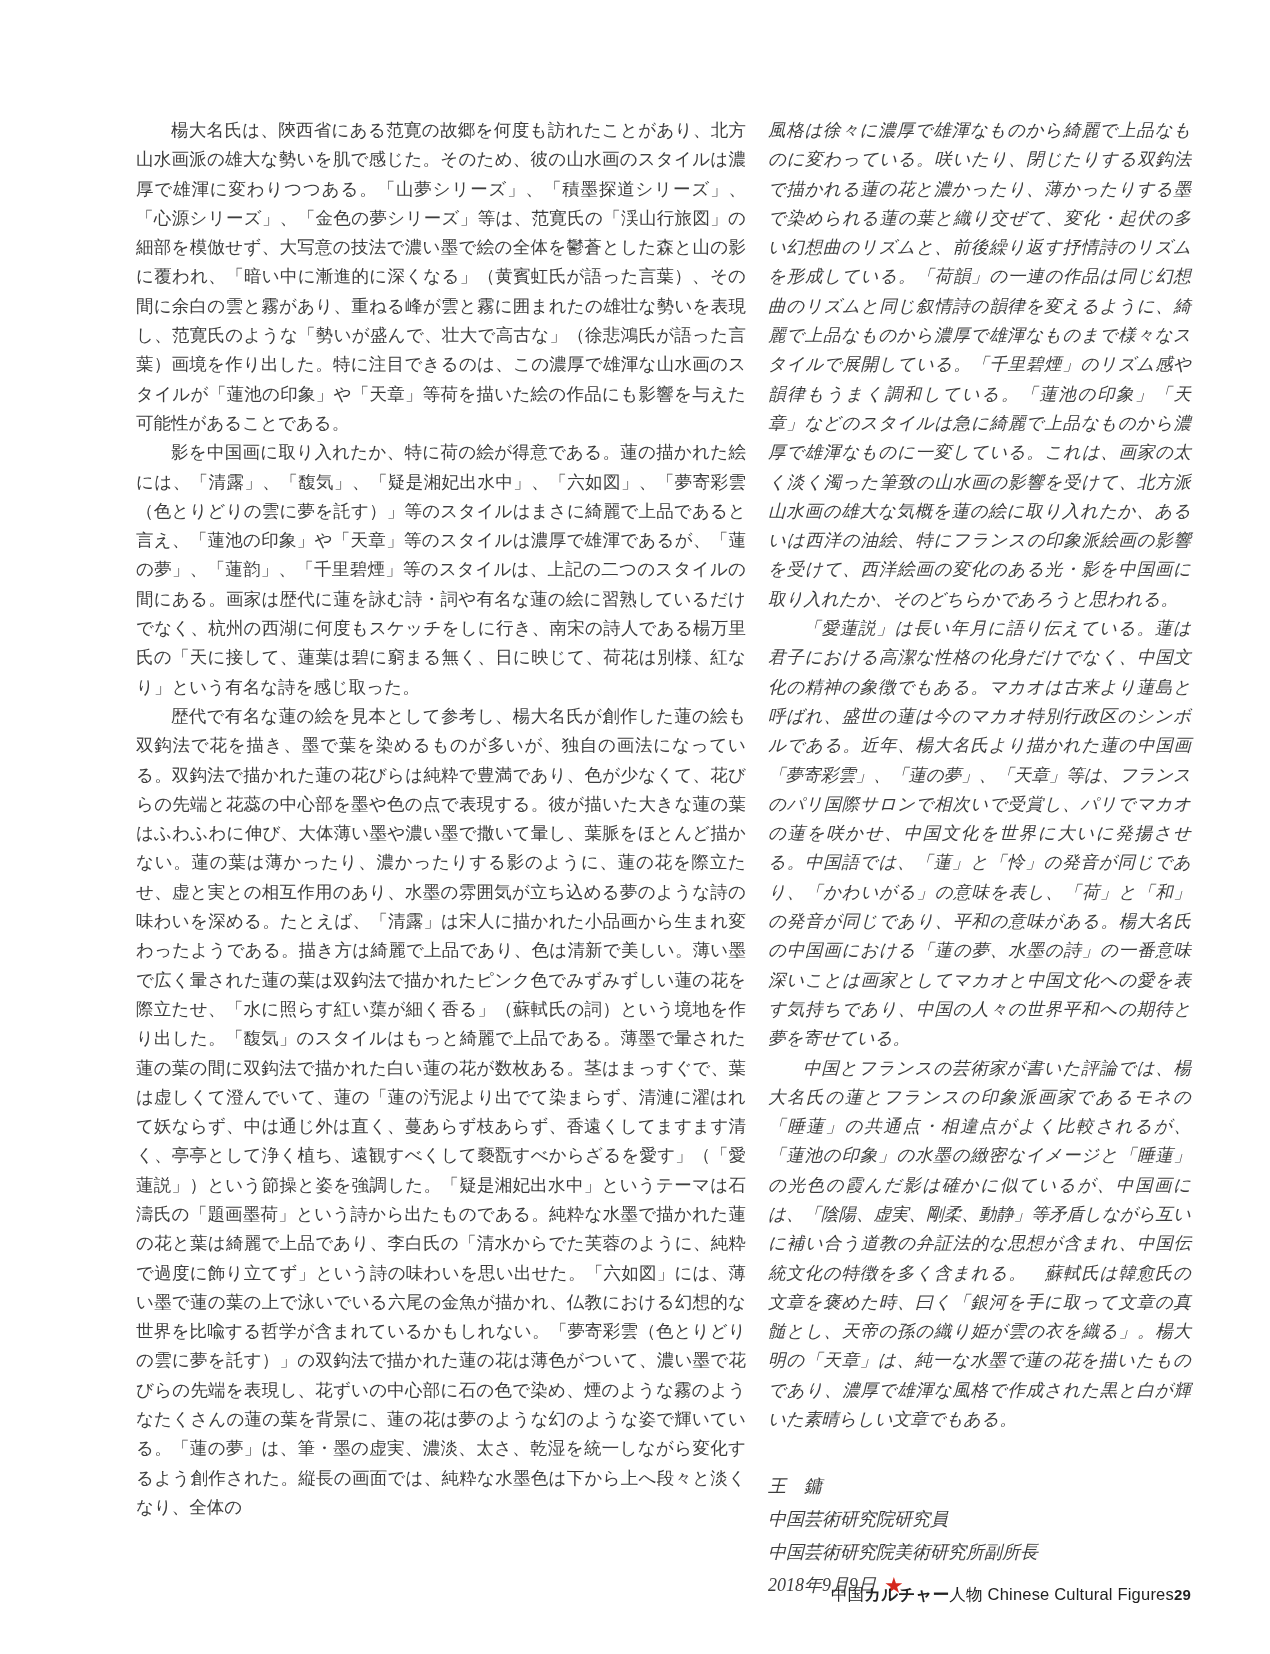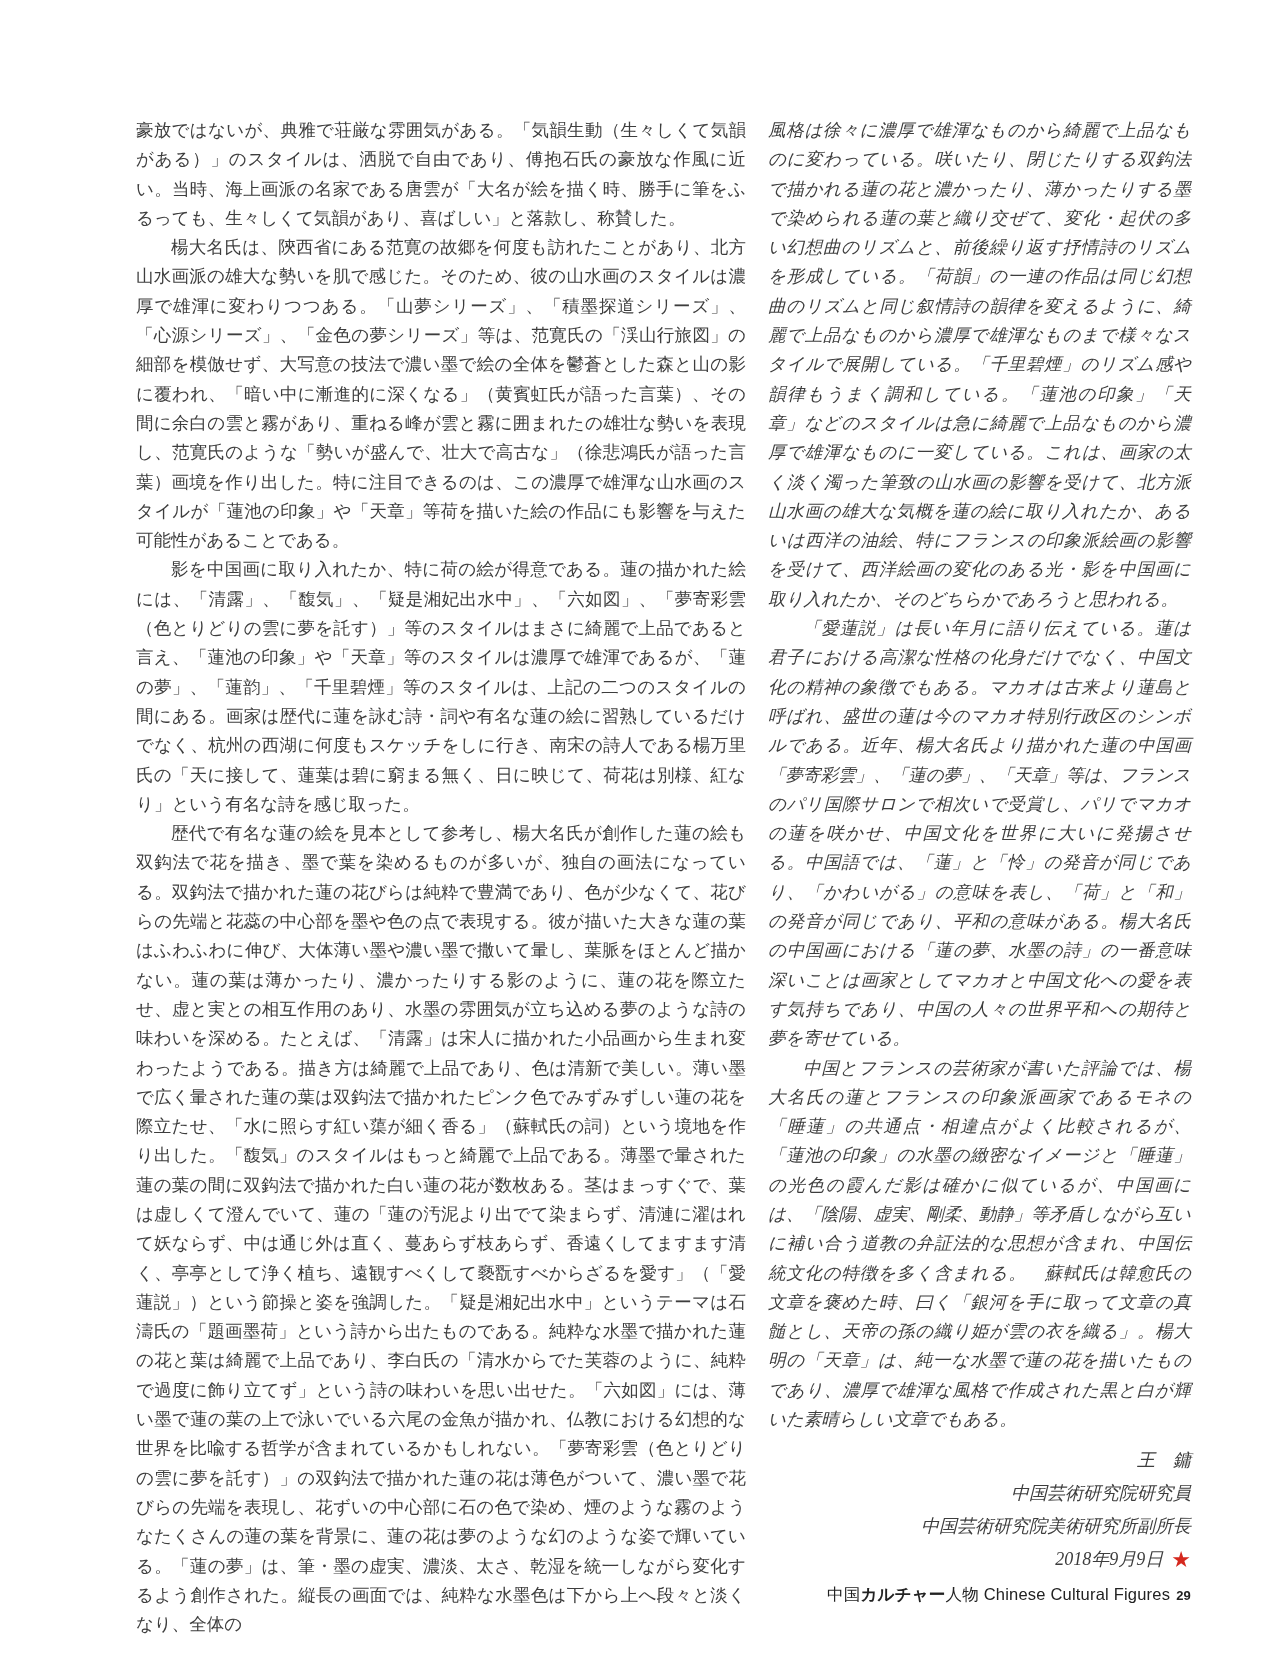--- a/index.html
+++ b/index.html
@@ -27,22 +27,21 @@
   .col-right{left:768px;width:423px;font-style:italic;}
   .col p{
     margin:0;
     font-size:17.5px;
     line-height:29.3px;
     text-align:justify;
     text-indent:2em;
   }
   .col p.no-indent{text-indent:0;}
   .signature{
-    margin-top:10px;
-    text-align:right;
+    margin-top:36px;
     font-size:18px;
     line-height:33px;
     color:var(--text-color);
   }
   .signature .sig-line{white-space:nowrap;}
   .star{
     color:var(--star-red);
     font-size:22px;
     line-height:1;
     vertical-align:-2px;
@@ -54,29 +53,28 @@
     top:1584px;
     left:0;
     width:1191px;
     text-align:right;
     font-family:"Liberation Sans","DejaVu Sans",sans-serif;
     font-size:16.5px;
     color:var(--footer-color);
     letter-spacing:0.2px;
   }
   .footer .bold{font-weight:bold;text-align:right;}
-  .footer .pagenum{font-weight:bold;font-size:13px;margin-left:6px;}
+  .footer .pagenum{font-weight:bold;font-size:15px;}
 </style>
 </head>
 <body>
 
 <div class="page">
 
   <div class="col col-left">
-    <p class="no-indent">豪放ではないが、典雅で荘厳な雰囲気がある。「気韻生動（生々しくて気韻がある）」のスタイルは、洒脱で自由であり、傅抱石氏の豪放な作風に近い。当時、海上画派の名家である唐雲が「大名が絵を描く時、勝手に筆をふるっても、生々しくて気韻があり、喜ばしい」と落款し、称賛した。</p>
     <p>楊大名氏は、陝西省にある范寛の故郷を何度も訪れたことがあり、北方山水画派の雄大な勢いを肌で感じた。そのため、彼の山水画のスタイルは濃厚で雄渾に変わりつつある。「山夢シリーズ」、「積墨探道シリーズ」、「心源シリーズ」、「金色の夢シリーズ」等は、范寛氏の「渓山行旅図」の細部を模倣せず、大写意の技法で濃い墨で絵の全体を鬱蒼とした森と山の影に覆われ、「暗い中に漸進的に深くなる」（黄賓虹氏が語った言葉）、その間に余白の雲と霧があり、重ねる峰が雲と霧に囲まれたの雄壮な勢いを表現し、范寛氏のような「勢いが盛んで、壮大で高古な」（徐悲鴻氏が語った言葉）画境を作り出した。特に注目できるのは、この濃厚で雄渾な山水画のスタイルが「蓮池の印象」や「天章」等荷を描いた絵の作品にも影響を与えた可能性があることである。</p>
     <p>影を中国画に取り入れたか、特に荷の絵が得意である。蓮の描かれた絵には、「清露」、「馥気」、「疑是湘妃出水中」、「六如図」、「夢寄彩雲（色とりどりの雲に夢を託す）」等のスタイルはまさに綺麗で上品であると言え、「蓮池の印象」や「天章」等のスタイルは濃厚で雄渾であるが、「蓮の夢」、「蓮韵」、「千里碧煙」等のスタイルは、上記の二つのスタイルの間にある。画家は歴代に蓮を詠む詩・詞や有名な蓮の絵に習熟しているだけでなく、杭州の西湖に何度もスケッチをしに行き、南宋の詩人である楊万里氏の「天に接して、蓮葉は碧に窮まる無く、日に映じて、荷花は別様、紅なり」という有名な詩を感じ取った。</p>
     <p>歴代で有名な蓮の絵を見本として参考し、楊大名氏が創作した蓮の絵も双鈎法で花を描き、墨で葉を染めるものが多いが、独自の画法になっている。双鈎法で描かれた蓮の花びらは純粋で豊満であり、色が少なくて、花びらの先端と花蕊の中心部を墨や色の点で表現する。彼が描いた大きな蓮の葉はふわふわに伸び、大体薄い墨や濃い墨で撒いて暈し、葉脈をほとんど描かない。蓮の葉は薄かったり、濃かったりする影のように、蓮の花を際立たせ、虚と実との相互作用のあり、水墨の雰囲気が立ち込める夢のような詩の味わいを深める。たとえば、「清露」は宋人に描かれた小品画から生まれ変わったようである。描き方は綺麗で上品であり、色は清新で美しい。薄い墨で広く暈された蓮の葉は双鈎法で描かれたピンク色でみずみずしい蓮の花を際立たせ、「水に照らす紅い蕖が細く香る」（蘇軾氏の詞）という境地を作り出した。「馥気」のスタイルはもっと綺麗で上品である。薄墨で暈された蓮の葉の間に双鈎法で描かれた白い蓮の花が数枚ある。茎はまっすぐで、葉は虚しくて澄んでいて、蓮の「蓮の汚泥より出でて染まらず、清漣に濯はれて妖ならず、中は通じ外は直く、蔓あらず枝あらず、香遠くしてますます清く、亭亭として浄く植ち、遠観すべくして褻翫すべからざるを愛す」（「愛蓮説」）という節操と姿を強調した。「疑是湘妃出水中」というテーマは石濤氏の「題画墨荷」という詩から出たものである。純粋な水墨で描かれた蓮の花と葉は綺麗で上品であり、李白氏の「清水からでた芙蓉のように、純粋で過度に飾り立てず」という詩の味わいを思い出せた。「六如図」には、薄い墨で蓮の葉の上で泳いでいる六尾の金魚が描かれ、仏教における幻想的な世界を比喩する哲学が含まれているかもしれない。「夢寄彩雲（色とりどりの雲に夢を託す）」の双鈎法で描かれた蓮の花は薄色がついて、濃い墨で花びらの先端を表現し、花ずいの中心部に石の色で染め、煙のような霧のようなたくさんの蓮の葉を背景に、蓮の花は夢のような幻のような姿で輝いている。「蓮の夢」は、筆・墨の虚実、濃淡、太さ、乾湿を統一しながら変化するよう創作された。縦長の画面では、純粋な水墨色は下から上へ段々と淡くなり、全体の</p>
   </div>
 
   <div class="col col-right">
     <p class="no-indent">風格は徐々に濃厚で雄渾なものから綺麗で上品なものに変わっている。咲いたり、閉じたりする双鈎法で描かれる蓮の花と濃かったり、薄かったりする墨で染められる蓮の葉と織り交ぜて、変化・起伏の多い幻想曲のリズムと、前後繰り返す抒情詩のリズムを形成している。「荷韻」の一連の作品は同じ幻想曲のリズムと同じ叙情詩の韻律を変えるように、綺麗で上品なものから濃厚で雄渾なものまで様々なスタイルで展開している。「千里碧煙」のリズム感や韻律もうまく調和している。「蓮池の印象」「天章」などのスタイルは急に綺麗で上品なものから濃厚で雄渾なものに一変している。これは、画家の太く淡く濁った筆致の山水画の影響を受けて、北方派山水画の雄大な気概を蓮の絵に取り入れたか、あるいは西洋の油絵、特にフランスの印象派絵画の影響を受けて、西洋絵画の変化のある光・影を中国画に取り入れたか、そのどちらかであろうと思われる。</p>
     <p>「愛蓮説」は長い年月に語り伝えている。蓮は君子における高潔な性格の化身だけでなく、中国文化の精神の象徴でもある。マカオは古来より蓮島と呼ばれ、盛世の蓮は今のマカオ特別行政区のシンボルである。近年、楊大名氏より描かれた蓮の中国画「夢寄彩雲」、「蓮の夢」、「天章」等は、フランスのパリ国際サロンで相次いで受賞し、パリでマカオの蓮を咲かせ、中国文化を世界に大いに発揚させる。中国語では、「蓮」と「怜」の発音が同じであり、「かわいがる」の意味を表し、「荷」と「和」の発音が同じであり、平和の意味がある。楊大名氏の中国画における「蓮の夢、水墨の詩」の一番意味深いことは画家としてマカオと中国文化への愛を表す気持ちであり、中国の人々の世界平和への期待と夢を寄せている。</p>
     <p>中国とフランスの芸術家が書いた評論では、楊大名氏の蓮とフランスの印象派画家であるモネの「睡蓮」の共通点・相違点がよく比較されるが、「蓮池の印象」の水墨の緻密なイメージと「睡蓮」の光色の霞んだ影は確かに似ているが、中国画には、「陰陽、虚実、剛柔、動静」等矛盾しながら互いに補い合う道教の弁証法的な思想が含まれ、中国伝統文化の特徴を多く含まれる。　蘇軾氏は韓愈氏の文章を褒めた時、曰く「銀河を手に取って文章の真髄とし、天帝の孫の織り姫が雲の衣を織る」。楊大明の「天章」は、純一な水墨で蓮の花を描いたものであり、濃厚で雄渾な風格で作成された黒と白が輝いた素晴らしい文章でもある。</p>
 

